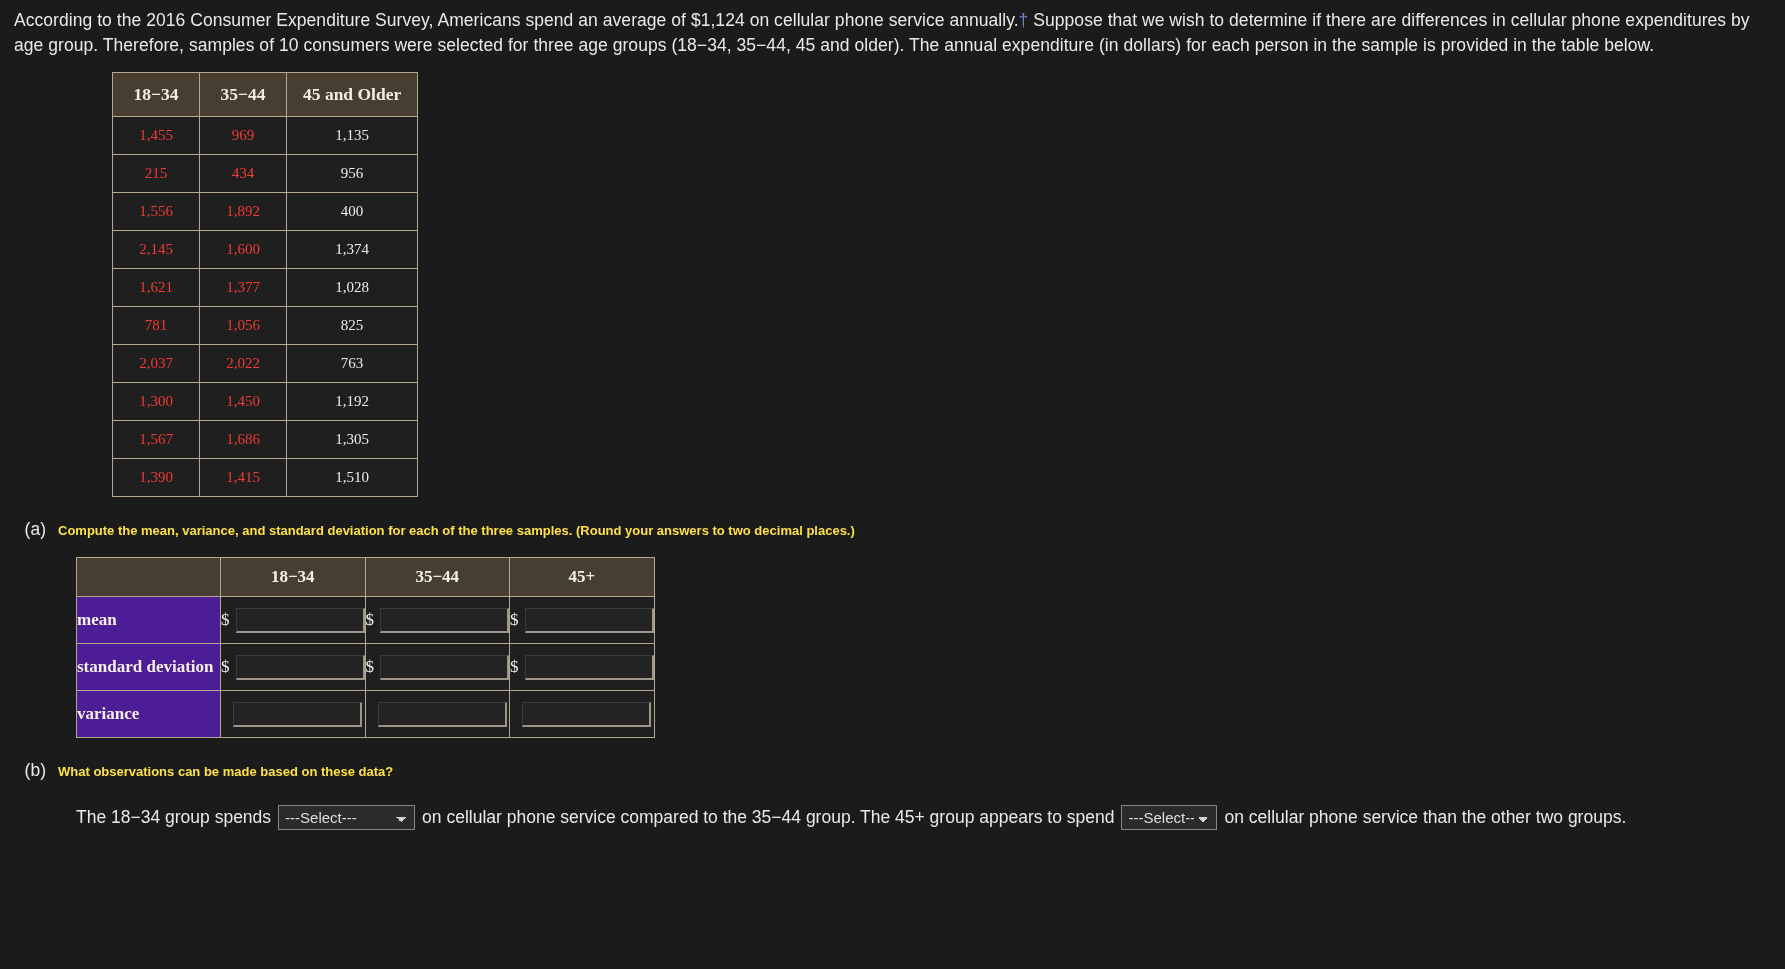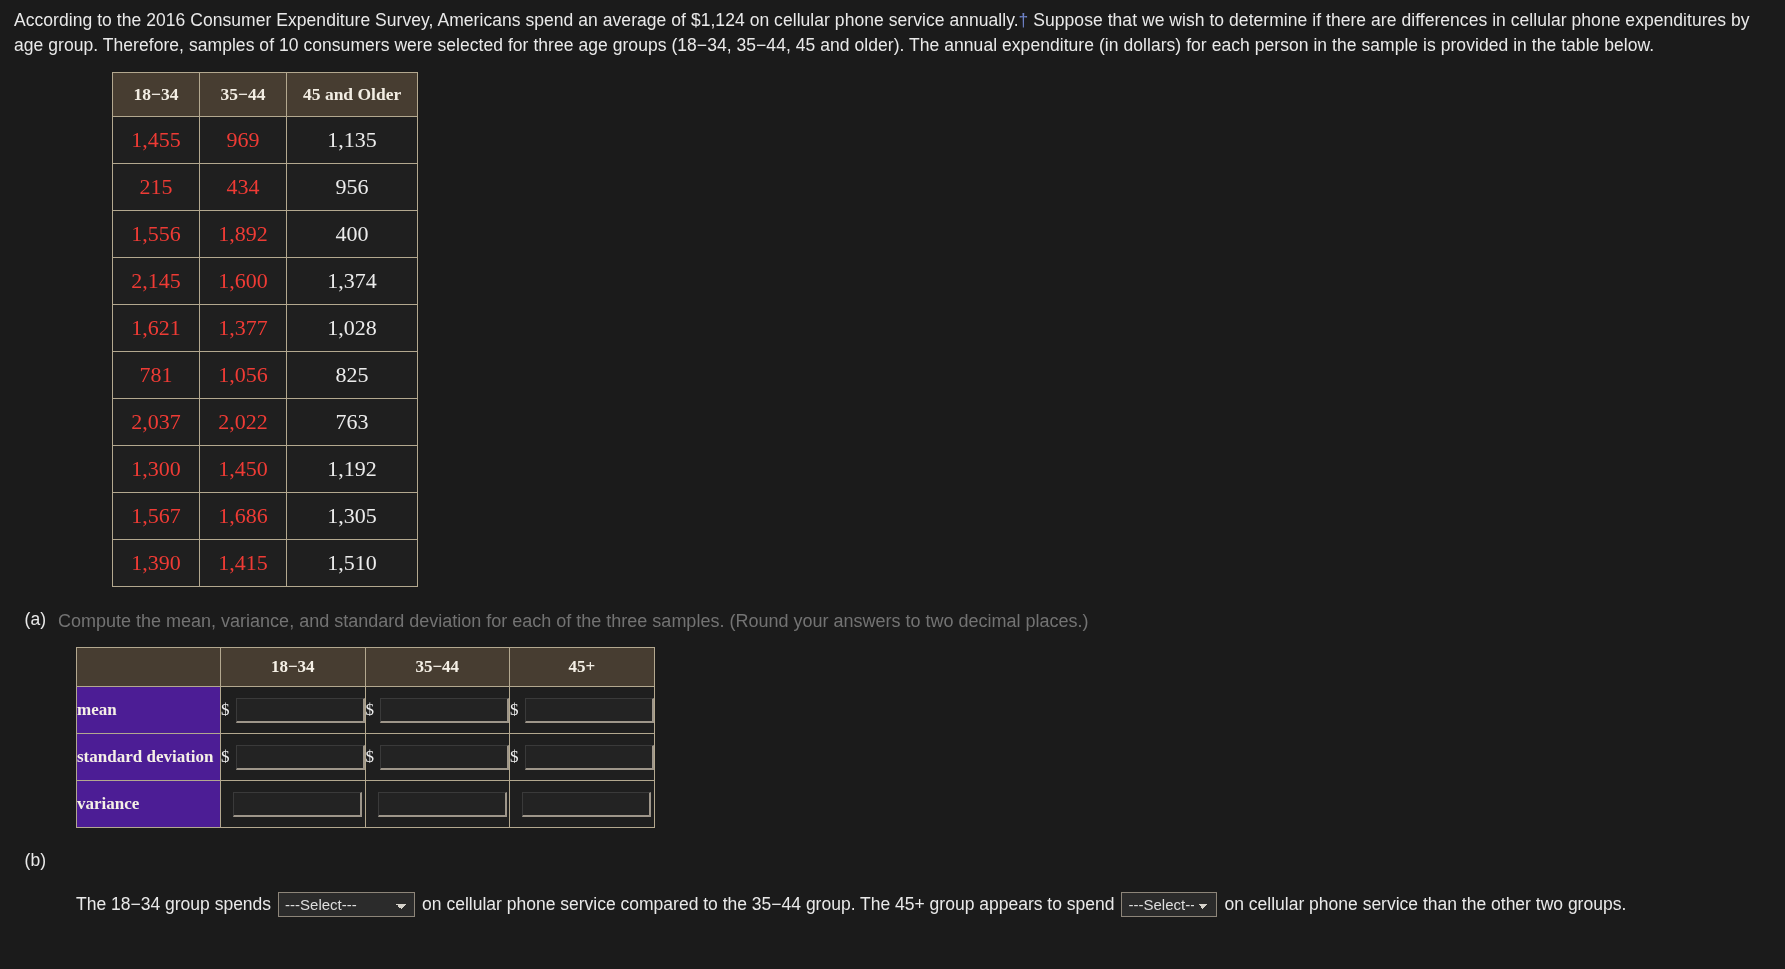--- a/index.html
+++ b/index.html
@@ -55,21 +55,21 @@
     border: 1px solid #b3a88f;
     text-align: center;
     white-space: nowrap;
     font-family: "Liberation Serif", serif;
   }
   table.data-table td {
     background: #1f1f1f;
     padding: 10px 16px;
     border: 1px solid #b3a88f;
     text-align: center;
-    font-size: 22px;
+    font-size: 15px;
     font-family: "Liberation Serif", serif;
     min-width: 54px;
   }
   td.col-red {
     color: #ef3b35;
   }
   td.col-plain {
     color: #ececec;
   }
 
@@ -82,23 +82,24 @@
   .part-letter {
     width: 44px;
     flex: 0 0 44px;
     text-align: right;
     padding-right: 12px;
     font-size: 17.5px;
     color: #e9e9e9;
     box-sizing: border-box;
   }
   .part-text {
-    font-size: 18px;
-    color: #737373;
+    font-size: 13px;
+    color: #fde047;
     line-height: 24px;
+    font-weight: bold;
   }
 
   
   .answer-wrap {
     margin-top: 14px;
     margin-left: 62px;
   }
   table.answer-table {
     border-collapse: collapse;
     border: 1px solid #b3a88f;
@@ -353,20 +354,21 @@
               <input class="answer-input" type="text" value="" style="">
             </div>
           </td>
         </tr>
       </tbody>
     </table>
   </div>
 
   <div class="part">
     <div class="part-letter">(b)</div>
+    <div class="part-text">What observations can be made based on these data?</div>
   </div>
 
   <div class="b-sentence">
     <span>The 18−34 group spends</span>
     <select class="sel sel-wide">
       <option>---Select---</option>
     </select>
     <span>on cellular phone service compared to the 35−44 group. The 45+ group appears to spend</span>
     <select class="sel sel-narrow">
       <option>---Select---</option>

